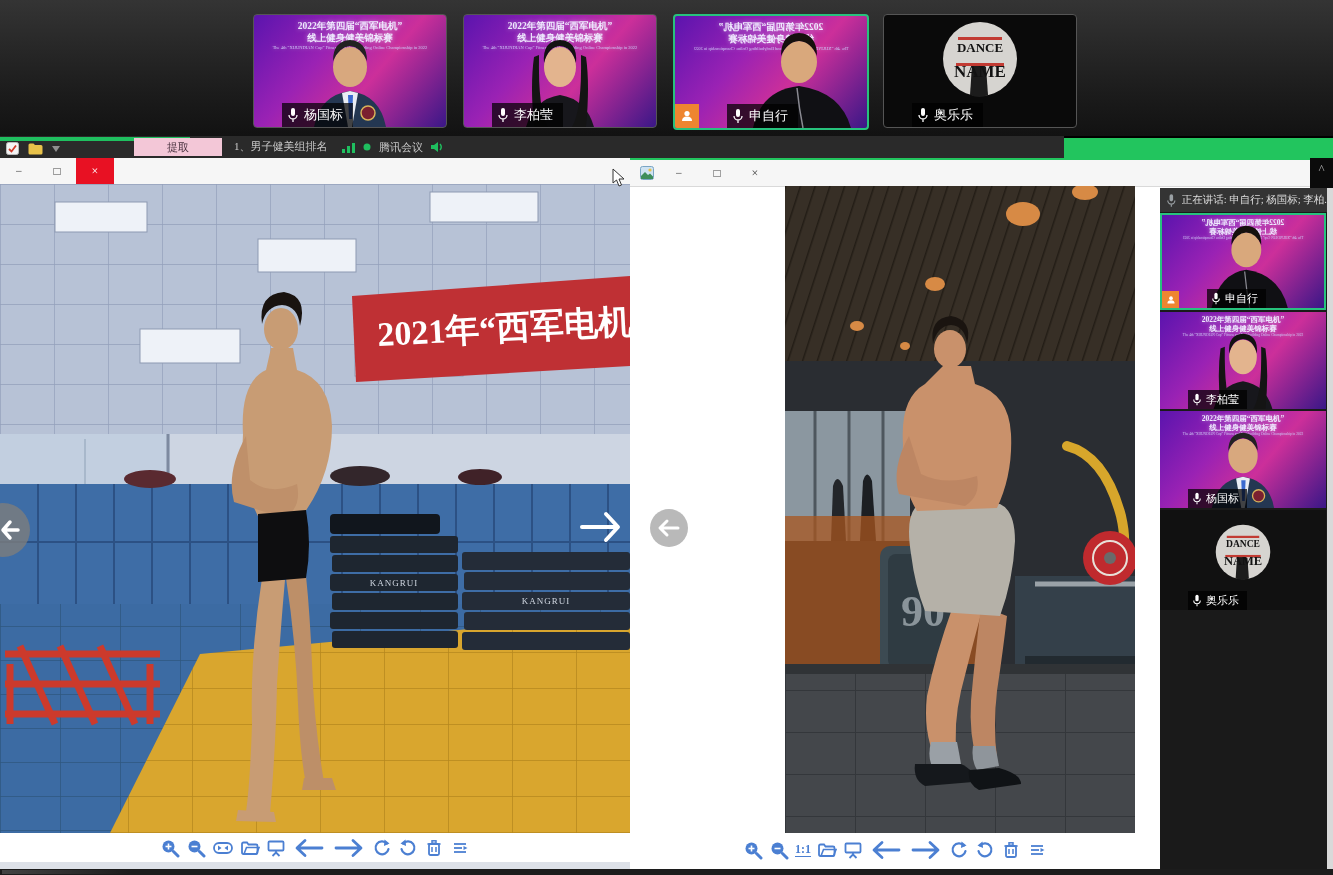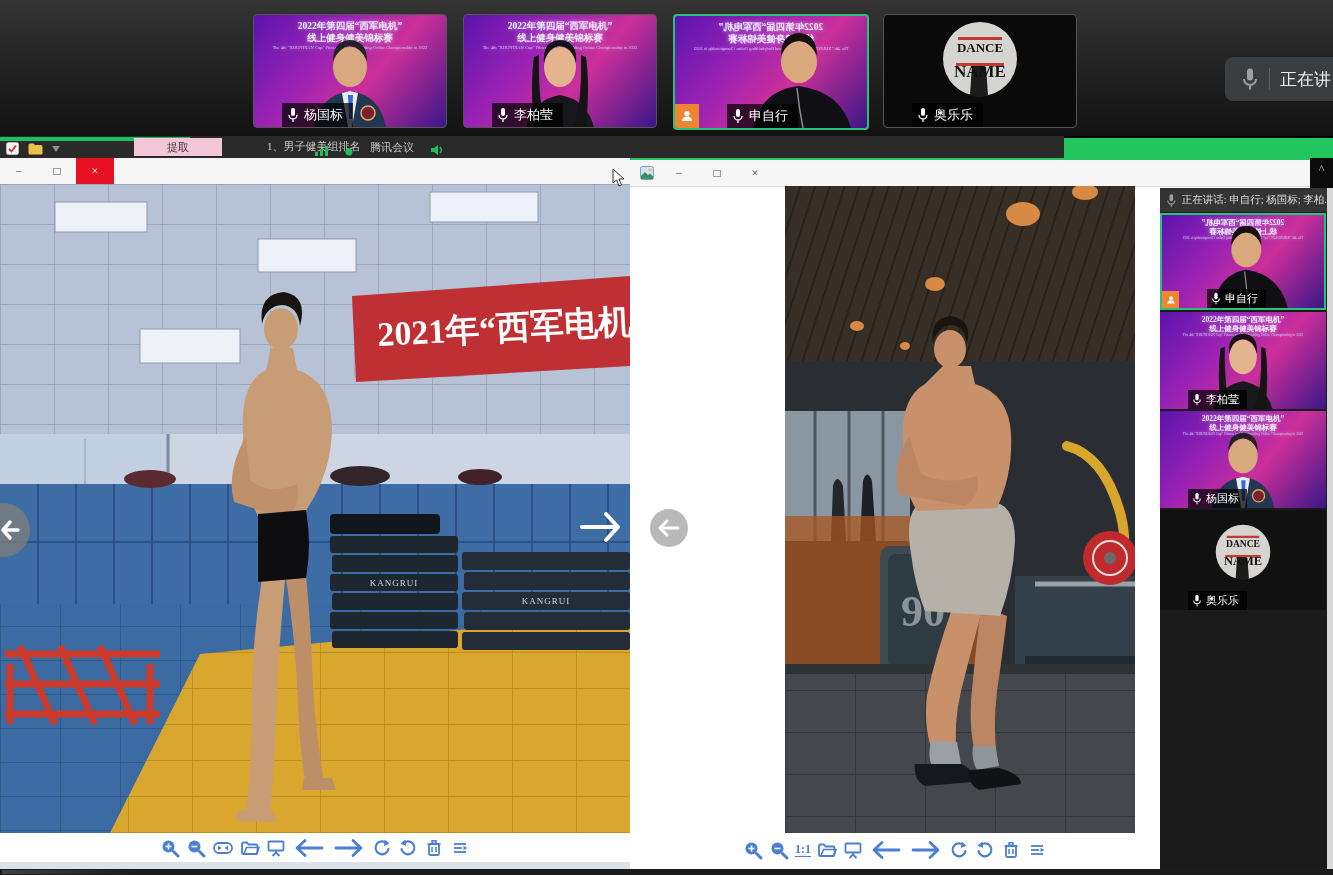--- a/index.html
+++ b/index.html
@@ -28,21 +28,21 @@
     border-radius:8px 0 0 8px;display:flex;align-items:center;overflow:hidden;color:#eee;font-size:17px;}
   .micpanel .sep{width:1px;height:22px;background:#5b5f63;margin:0 10px 0 10px;}
 
   
   #statusstrip{left:0;top:136px;width:1064px;height:22px;background:#2a2a2a;}
   #greenbar{left:0;top:1px;width:190px;height:4px;background:#1fbf5f;position:absolute;}
   .tstext{color:#c9c9c9;font-size:11px;line-height:17px;}
   #pinktab{left:134px;top:2px;width:88px;height:18px;background:#f3c7d7;color:#4a3340;
     font-size:11px;text-align:center;line-height:18px;position:absolute;}
   #tsicons{left:6px;top:6px;position:absolute;display:flex;gap:9px;align-items:center;}
-  #tsright{right:620px;top:2px;position:absolute;display:flex;gap:17px;align-items:flex-end;height:18px;}
+  #tsright{right:620px;top:2px;position:absolute;display:flex;gap:8px;align-items:center;height:18px;}
 
   
   .titlebar{background:#f6f6f6;border-bottom:1px solid #d9d9d9;display:flex;align-items:center;}
   .wtitle{font-size:12px;color:#333;white-space:nowrap;overflow:hidden;}
   .wbtn{width:38px;height:26px;display:flex;align-items:center;justify-content:center;
     font-size:12px;color:#444;}
   .wbtn.close-red{background:#e81123;color:#fff;}
   #leftwin{left:0;top:158px;width:630px;height:712px;background:#fff;}
   #rightwin{left:630px;top:160px;width:680px;height:709px;background:#fff;}
   .ptoolbar{position:absolute;display:flex;align-items:center;justify-content:center;gap:6px;background:#fff;}
@@ -164,47 +164,38 @@
       <div class="nlabel">
         <svg width="12" height="16" viewBox="0 0 12 16">
           <rect x="4" y="1" width="4" height="8" rx="2" fill="#fff"></rect>
           <path d="M2 8 a4 4 0 0 0 8 0" fill="none" stroke="#fff" stroke-width="1.3"></path>
           <line x1="6" y1="12.5" x2="6" y2="15" stroke="#fff" stroke-width="1.3"></line>
         </svg>
         <span>奥乐乐</span>
       </div>
     </div>
 
-    <div class="micpanel abs">
-      <svg style="margin-left:16px" width="18" height="24" viewBox="0 0 12 16">
-        <rect x="4" y="1" width="4" height="8" rx="2" fill="#9aa0a4"></rect>
-        <path d="M2 8 a4 4 0 0 0 8 0" fill="none" stroke="#9aa0a4" stroke-width="1.3"></path>
-        <line x1="6" y1="12.5" x2="6" y2="15" stroke="#9aa0a4" stroke-width="1.3"></line>
-      </svg>
-      <div class="sep"></div>
-      <span>正在讲</span>
-    </div>
   </div>
 
   <div id="statusstrip" class="abs">
     <div id="greenbar"></div>
     <div id="tsicons">
       <svg width="13" height="13" viewBox="0 0 13 13">
         <rect x="0.5" y="0.5" width="12" height="12" rx="2" fill="#f4f4f4" stroke="#bbb"></rect>
         <path d="M3 7 L5.5 9.5 L10 3.5" fill="none" stroke="#d03a2a" stroke-width="1.8"></path>
       </svg>
       <svg width="15" height="12" viewBox="0 0 15 12">
         <path d="M0.5 2 Q0.5 0.5 2 0.5 H5.5 L7 2 H13 Q14.5 2 14.5 3.5 V10 Q14.5 11.5 13 11.5 H2 Q0.5 11.5 0.5 10 Z" fill="#e8c24a"></path>
       </svg>
       <svg width="8" height="6" viewBox="0 0 8 6">
         <path d="M0 0 L8 0 L4 6 Z" fill="#8f8f8f"></path>
       </svg>
     </div>
     <div id="pinktab">提取</div>
-    <div class="abs tstext" style="left:234px;top:2px;margin-left:33px;">1、男子健美组排名</div>
+    <div class="abs tstext" style="left:234px;top:2px;">1、男子健美组排名</div>
     <div id="tsright">
       <svg width="13" height="11" viewBox="0 0 13 11">
         <rect x="0" y="7" width="3" height="4" fill="#1fbf5f"></rect>
         <rect x="5" y="4" width="3" height="7" fill="#1fbf5f"></rect>
         <rect x="10" y="1" width="3" height="10" fill="#1fbf5f"></rect>
       </svg>
       <svg width="8" height="8" viewBox="0 0 8 8">
         <circle cx="4" cy="4" r="3.5" fill="#1fbf5f"></circle>
       </svg>
       <span class="tstext">腾讯会议</span>

